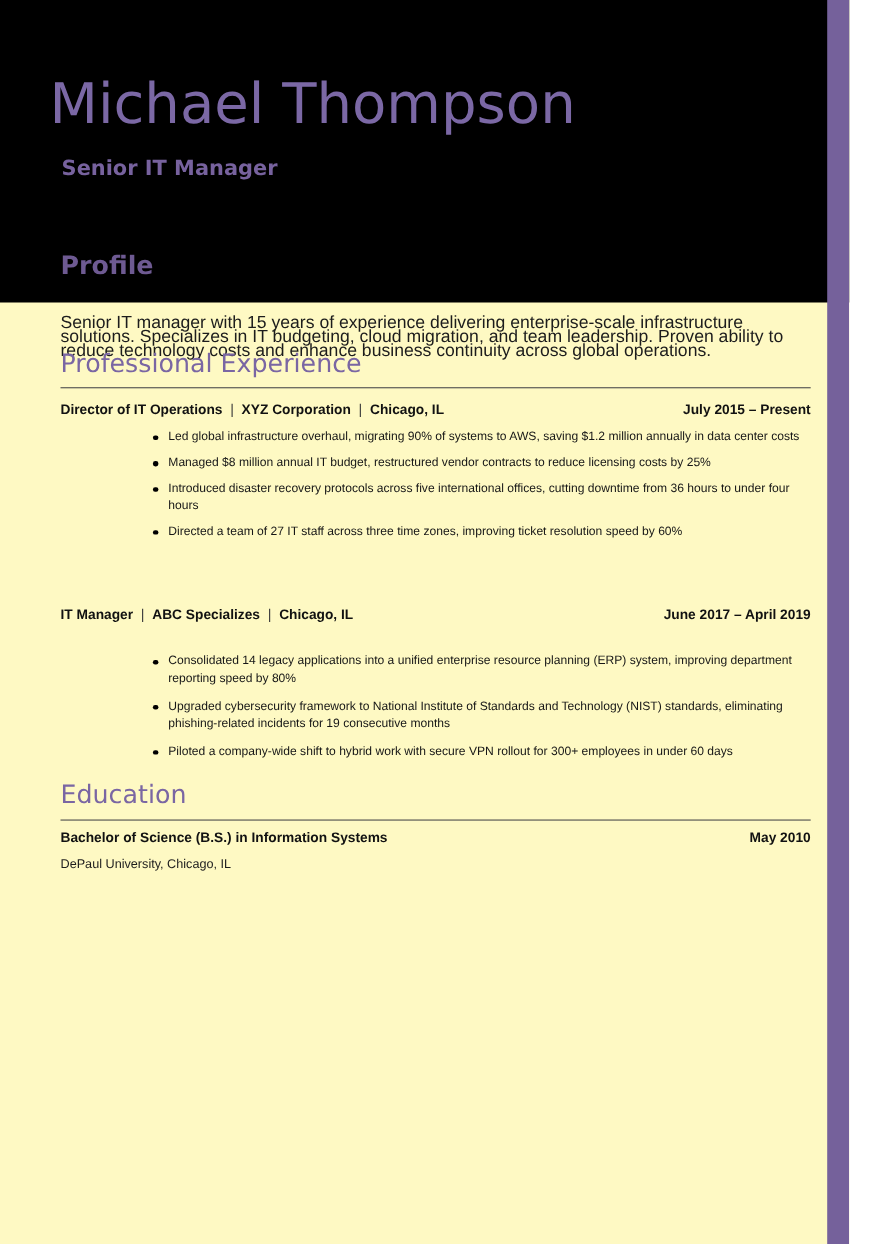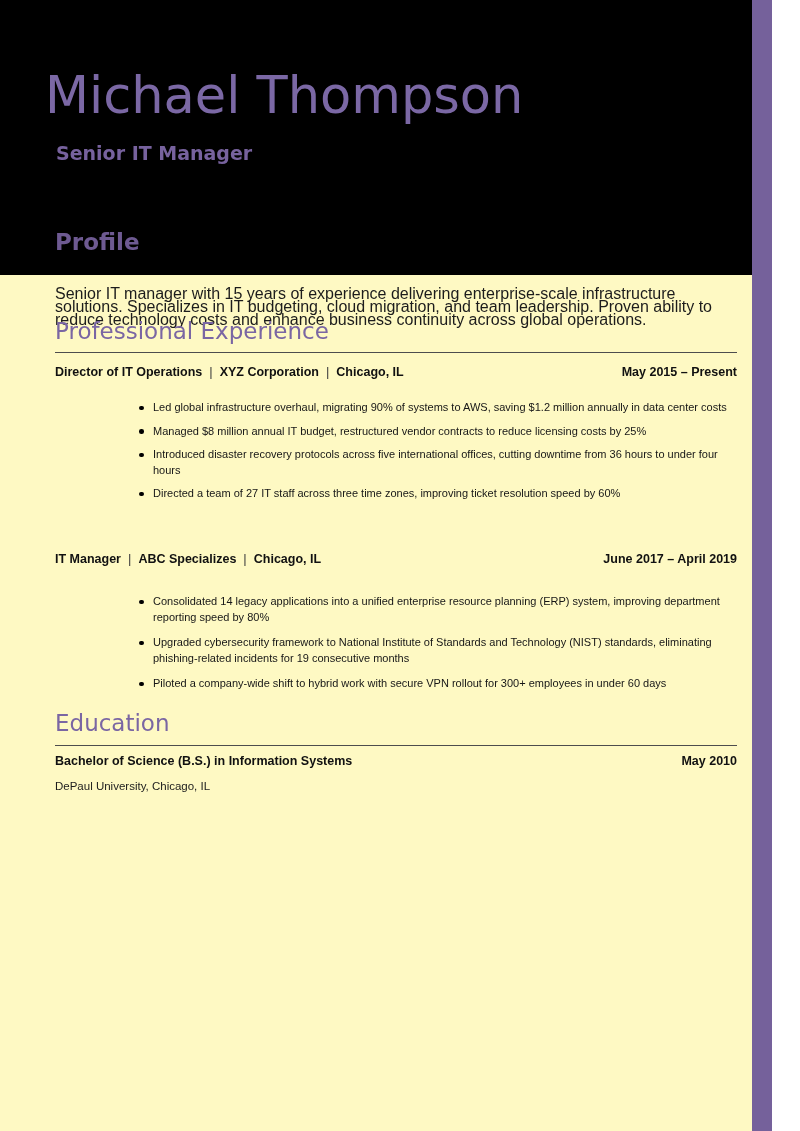--- a/index.html
+++ b/index.html
@@ -113,21 +113,21 @@
     white-space: nowrap;
   }
   .bullets {
     position: absolute;
     left: 137px;
     width: 600px;
     margin: 0;
     padding: 0;
     list-style: none;
   }
-  .bullets-1 { top: 400px; }
+  .bullets-1 { top: 390px; }
   .bullets-2 { top: 594px; }
   .bullets li {
     position: relative;
     padding-left: 16px;
     font-size: 11px;
     line-height: 15.5px;
     color: #161616;
     margin-bottom: 8px;
   }
   .bullets-2 li { margin-bottom: 10px; }
@@ -160,21 +160,21 @@
 
   <div class="profile-text">Senior IT manager with 15 years of experience delivering enterprise-scale infrastructure solutions. Specializes in IT budgeting, cloud migration, and team leadership. Proven ability to reduce technology costs and enhance business continuity across global operations.</div>
 
   <div class="section-heading heading-pe">Professional Experience</div>
   <div class="rule rule-pe"></div>
 
   <div class="entry-header entry-header-1">
     <div class="entry-title">
       <span>Director of IT Operations</span><span class="sep">|</span><span>XYZ Corporation</span><span class="sep">|</span><span>Chicago, IL</span>
     </div>
-    <div class="entry-dates">May 2015 – Present</div>
+    <div class="entry-dates">July 2015 – Present</div>
   </div>
 
   <ul class="bullets bullets-1">
     <li><span class="dot"></span><span>Led global infrastructure overhaul, migrating 90% of systems to AWS, saving $1.2 million annually in data center costs</span></li>
     <li><span class="dot"></span><span>Managed $8 million annual IT budget, restructured vendor contracts to reduce licensing costs by 25%</span></li>
     <li><span class="dot"></span><span>Introduced disaster recovery protocols across five international offices, cutting downtime from 36 hours to under four hours</span></li>
     <li><span class="dot"></span><span>Directed a team of 27 IT staff across three time zones, improving ticket resolution speed by 60%</span></li>
   </ul>
 
   <div class="entry-header entry-header-2">

